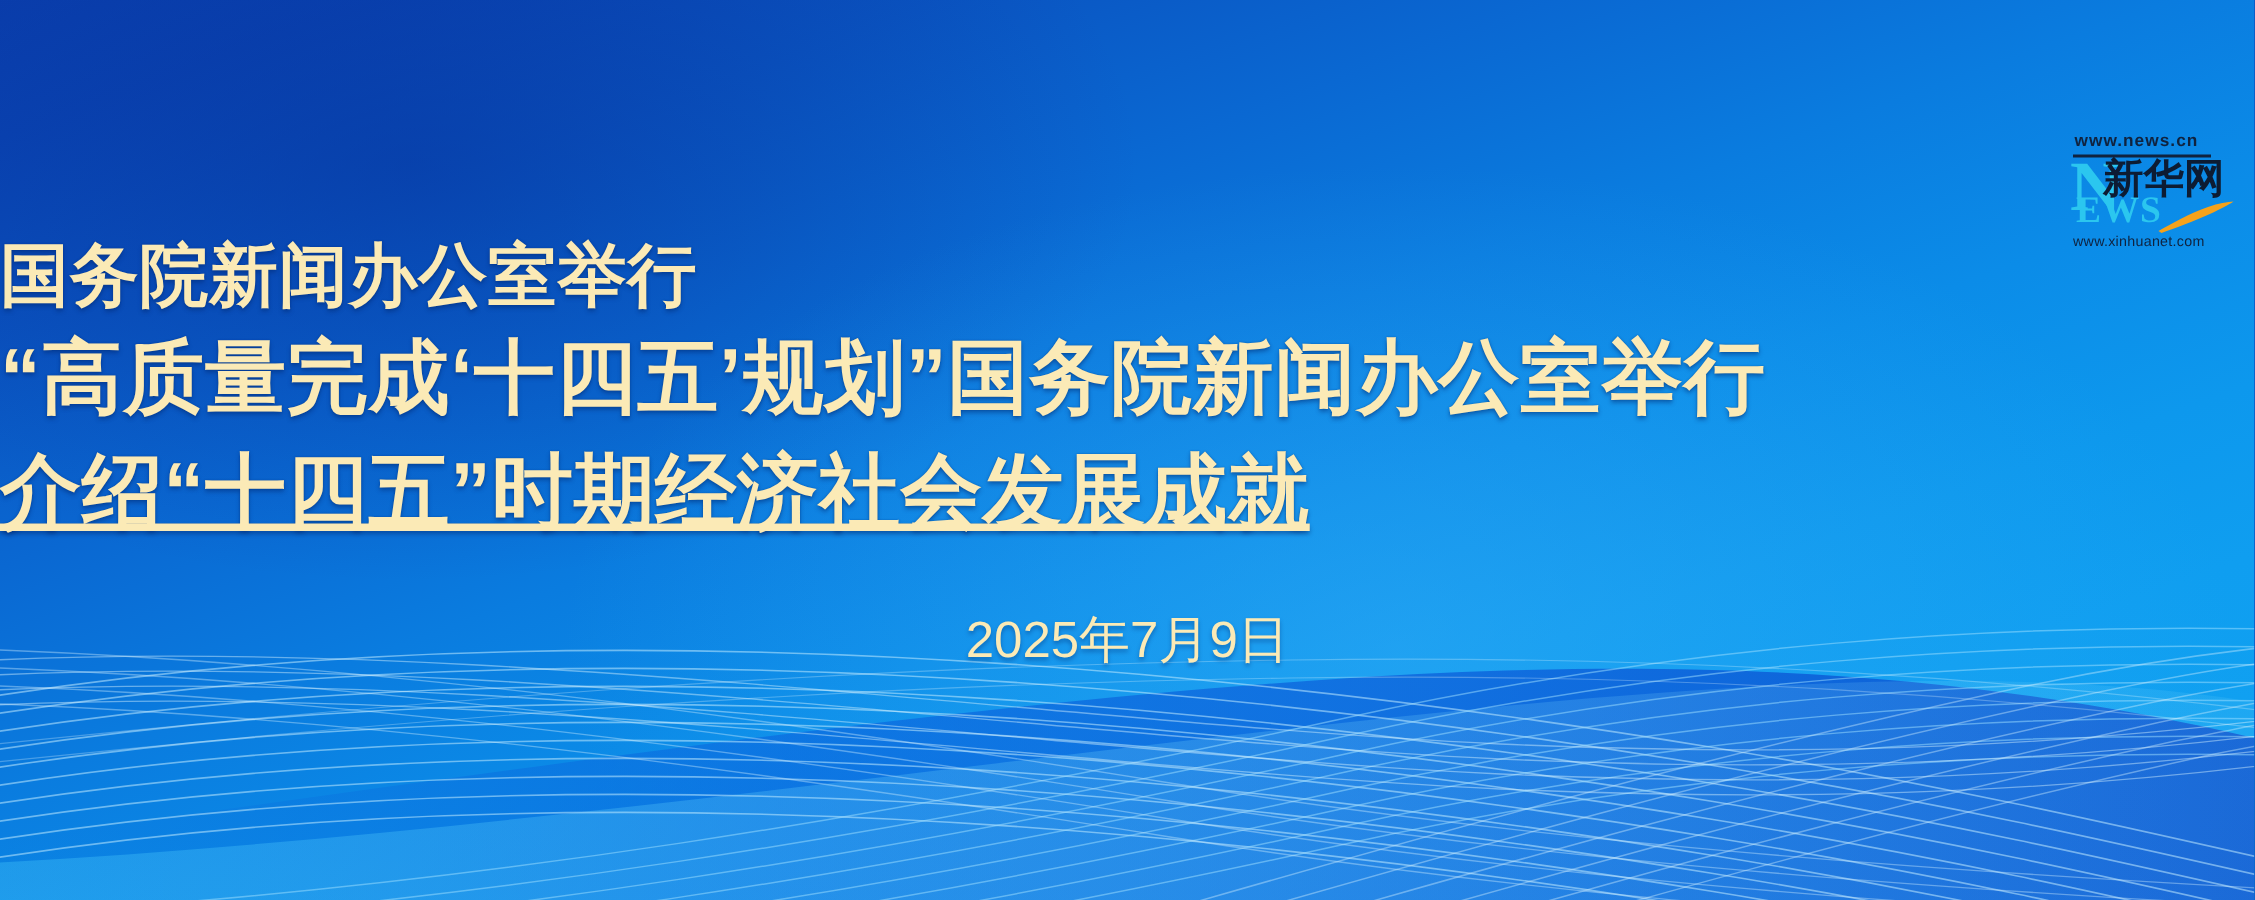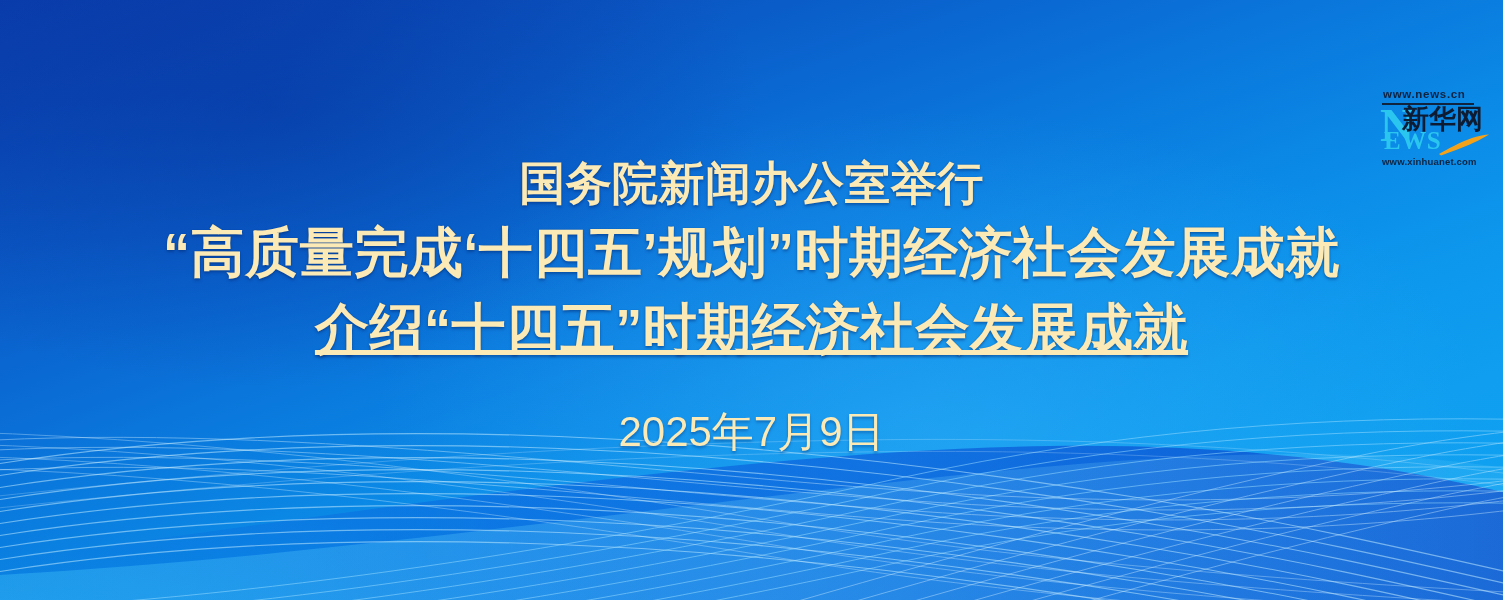--- a/index.html
+++ b/index.html
@@ -42,41 +42,40 @@
     pointer-events: none;
   }
   .content {
     position: absolute;
     inset: 0;
   }
   .title-block {
     position: absolute;
     left: 0; right: 0;
     top: 152px;
-    text-align: center;
   }
   .t-line {
     color: #fbeab6;
     font-weight: 700;
     letter-spacing: 0.01em;
     text-shadow:
       0 2px 3px rgba(2,40,110,0.45),
       0 0 1px rgba(2,40,110,0.5);
     white-space: nowrap;
   }
   .t1 { font-size: 46px; line-height: 62px; }
   .t2 { font-size: 54px; line-height: 76px; }
   .t3 { font-size: 54px; line-height: 76px; text-decoration: underline; }
   .date {
     position: absolute;
     left: 0; right: 0;
     top: 404px;
     text-align: center;
     color: #fbeab6;
-    font-size: 42px;
+    font-size: 34px;
     font-weight: 400;
     text-shadow: 0 2px 3px rgba(2,40,110,0.4);
   }
   
   .logo {
     position: absolute;
     left: 1378px;
     top: 88px;
     width: 112px;
     height: 78px;
@@ -127,21 +126,21 @@
   }
   .logo-swoosh {
     position: absolute;
     left: 60px; top: 42px;
     width: 52px; height: 26px;
   }
   .logo-url-bottom {
     position: absolute;
     left: 4px; top: 68px;
     font-size: 9.5px;
-    font-weight: 700;
+    font-weight: 400;
     color: #10233f;
     letter-spacing: 0.02em;
     white-space: nowrap;
   }
 </style>
 </head>
 <body>
 
 <div id="stage">
 
@@ -222,21 +221,21 @@
         <path d="M -40,500 C 260,468 560,444 860,440 C 1120,436 1340,452 1543,478"></path>
         <path d="M -40,512 C 260,480 560,456 860,452 C 1120,448 1340,464 1543,490"></path>
       </g>
     </g>
   </svg>
 
   <div class="content">
 
     <div class="title-block">
       <div class="t-line t1">国务院新闻办公室举行</div>
-      <div class="t-line t2">“高质量完成‘十四五’规划”时期经济社会发展成就</div>
+      <div class="t-line t2">“高质量完成‘十四五’规划”国务院新闻办公室举行</div>
       <div class="t-line t3">介绍“十四五”时期经济社会发展成就</div>
     </div>
 
     <div class="date">2025年7月9日</div>
 
     <div class="logo">
       <div class="logo-url-top">www.news.cn</div>
       <div class="logo-rule"></div>
       <div class="logo-n">N</div>
       <div class="logo-news">EWS</div>

